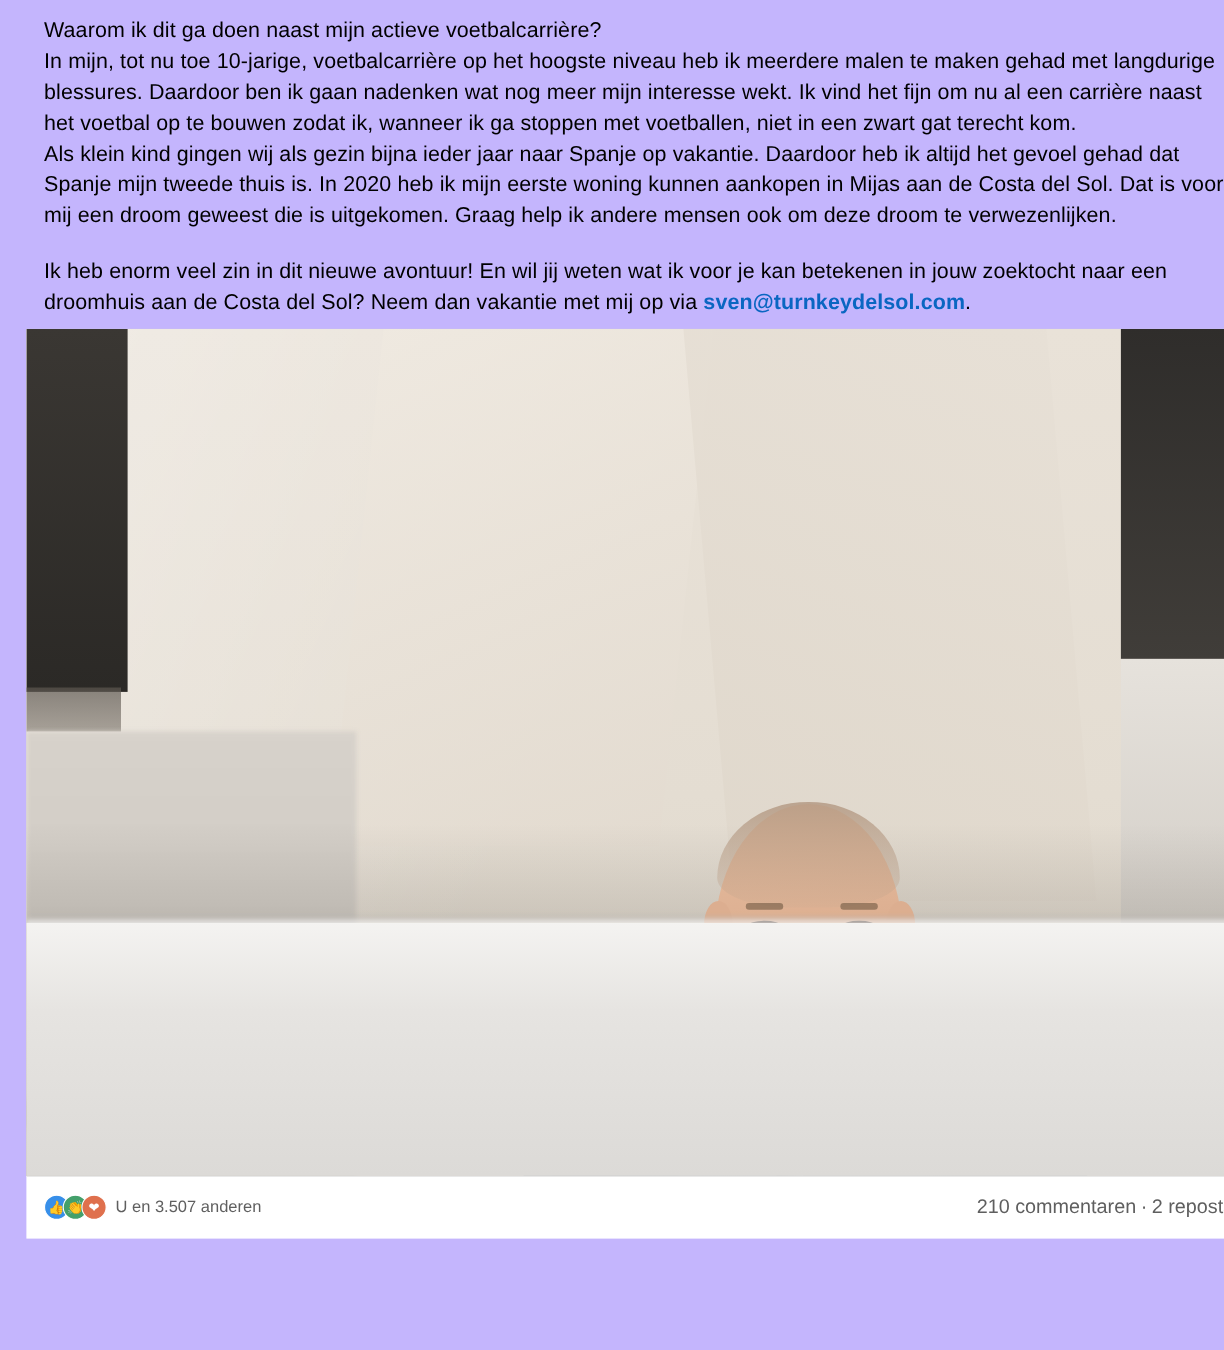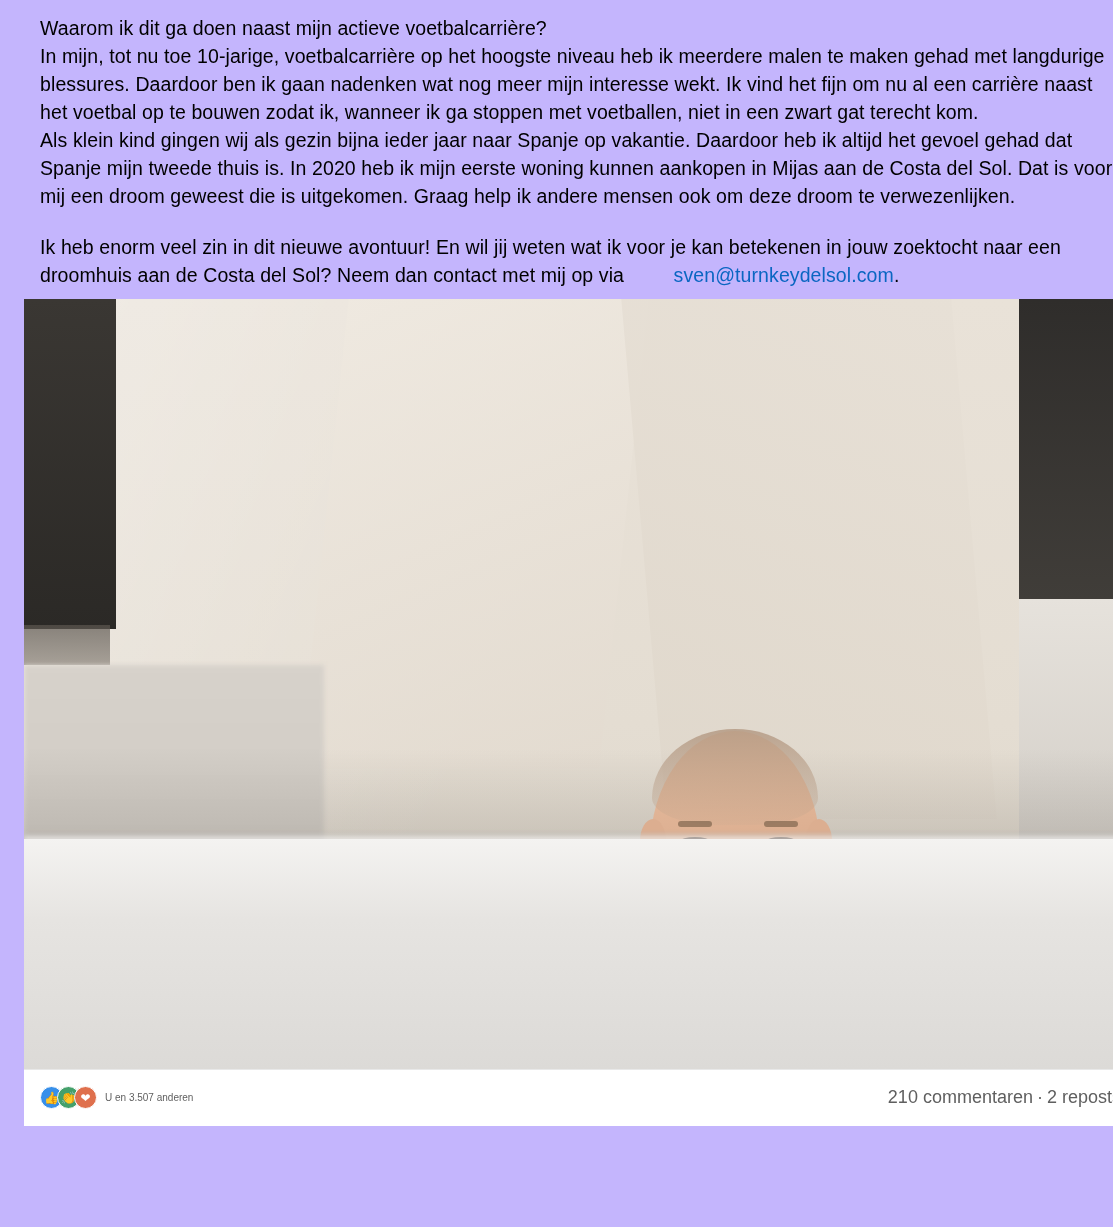--- a/index.html
+++ b/index.html
@@ -30,24 +30,23 @@
     letter-spacing: 0.1px;
   }
   .post-text p {
     margin: 0;
   }
   .post-text p.spaced {
     margin-top: 22px;
   }
   .link {
     color: #0a66c2;
-    font-weight: normal;
+    font-weight: bold;
     text-decoration: none;
     cursor: pointer;
-    margin-left: 44px;
   }
   .media {
     width: 1113px;
     height: 770px;
     position: relative;
     overflow: hidden;
     background: #d9d4cd;
     flex: none;
   }
   
@@ -252,40 +251,40 @@
     font-size: 12px;
     color: #ffffff;
     margin-left: -6px;
     box-sizing: border-box;
   }
   .react:first-child { margin-left: 0; }
   .react.like { background: #378fe9; }
   .react.celebrate { background: #44a06b; }
   .react.love { background: #df704d; }
   .reaction-count {
-    font-size: 10px;
+    font-size: 15px;
     color: #5f5f5f;
   }
   .meta-right {
     font-size: 18px;
     color: #5f5f5f;
   }
   .meta-sep { padding: 0 4px; }
   .meta-item { cursor: pointer; }
 </style>
 </head>
 <body>
 
 <div class="post">
 
   <div class="post-text">
     <p>Waarom ik dit ga doen naast mijn actieve voetbalcarrière?</p>
     <p>In mijn, tot nu toe 10-jarige, voetbalcarrière op het hoogste niveau heb ik meerdere malen te maken gehad met langdurige blessures. Daardoor ben ik gaan nadenken wat nog meer mijn interesse wekt. Ik vind het fijn om nu al een carrière naast het voetbal op te bouwen zodat ik, wanneer ik ga stoppen met voetballen, niet in een zwart gat terecht kom.</p>
     <p>Als klein kind gingen wij als gezin bijna ieder jaar naar Spanje op vakantie. Daardoor heb ik altijd het gevoel gehad dat Spanje mijn tweede thuis is. In 2020 heb ik mijn eerste woning kunnen aankopen in Mijas aan de Costa del Sol. Dat is voor mij een droom geweest die is uitgekomen. Graag help ik andere mensen ook om deze droom te verwezenlijken.</p>
-    <p class="spaced"><span>Ik heb enorm veel zin in dit nieuwe avontuur! En wil jij weten wat ik voor je kan betekenen in jouw zoektocht naar een droomhuis aan de Costa del Sol? Neem dan contact met mij op via </span><a class="link" href="#">sven@turnkeydelsol.com</a><span>.</span></p>
+    <p class="spaced"><span>Ik heb enorm veel zin in dit nieuwe avontuur! En wil jij weten wat ik voor je kan betekenen in jouw zoektocht naar een droomhuis aan de Costa del Sol? Neem dan vakantie met mij op via </span><a class="link" href="#">sven@turnkeydelsol.com</a><span>.</span></p>
   </div>
 
   <div class="media">
     <div class="bg-wall"></div>
     <div class="wall-panel-a"></div>
     <div class="wall-panel-b"></div>
     <div class="dark-frame-left"></div>
     <div class="dark-frame-left2"></div>
     <div class="dark-frame-right"></div>
     <div class="window-right"></div>

